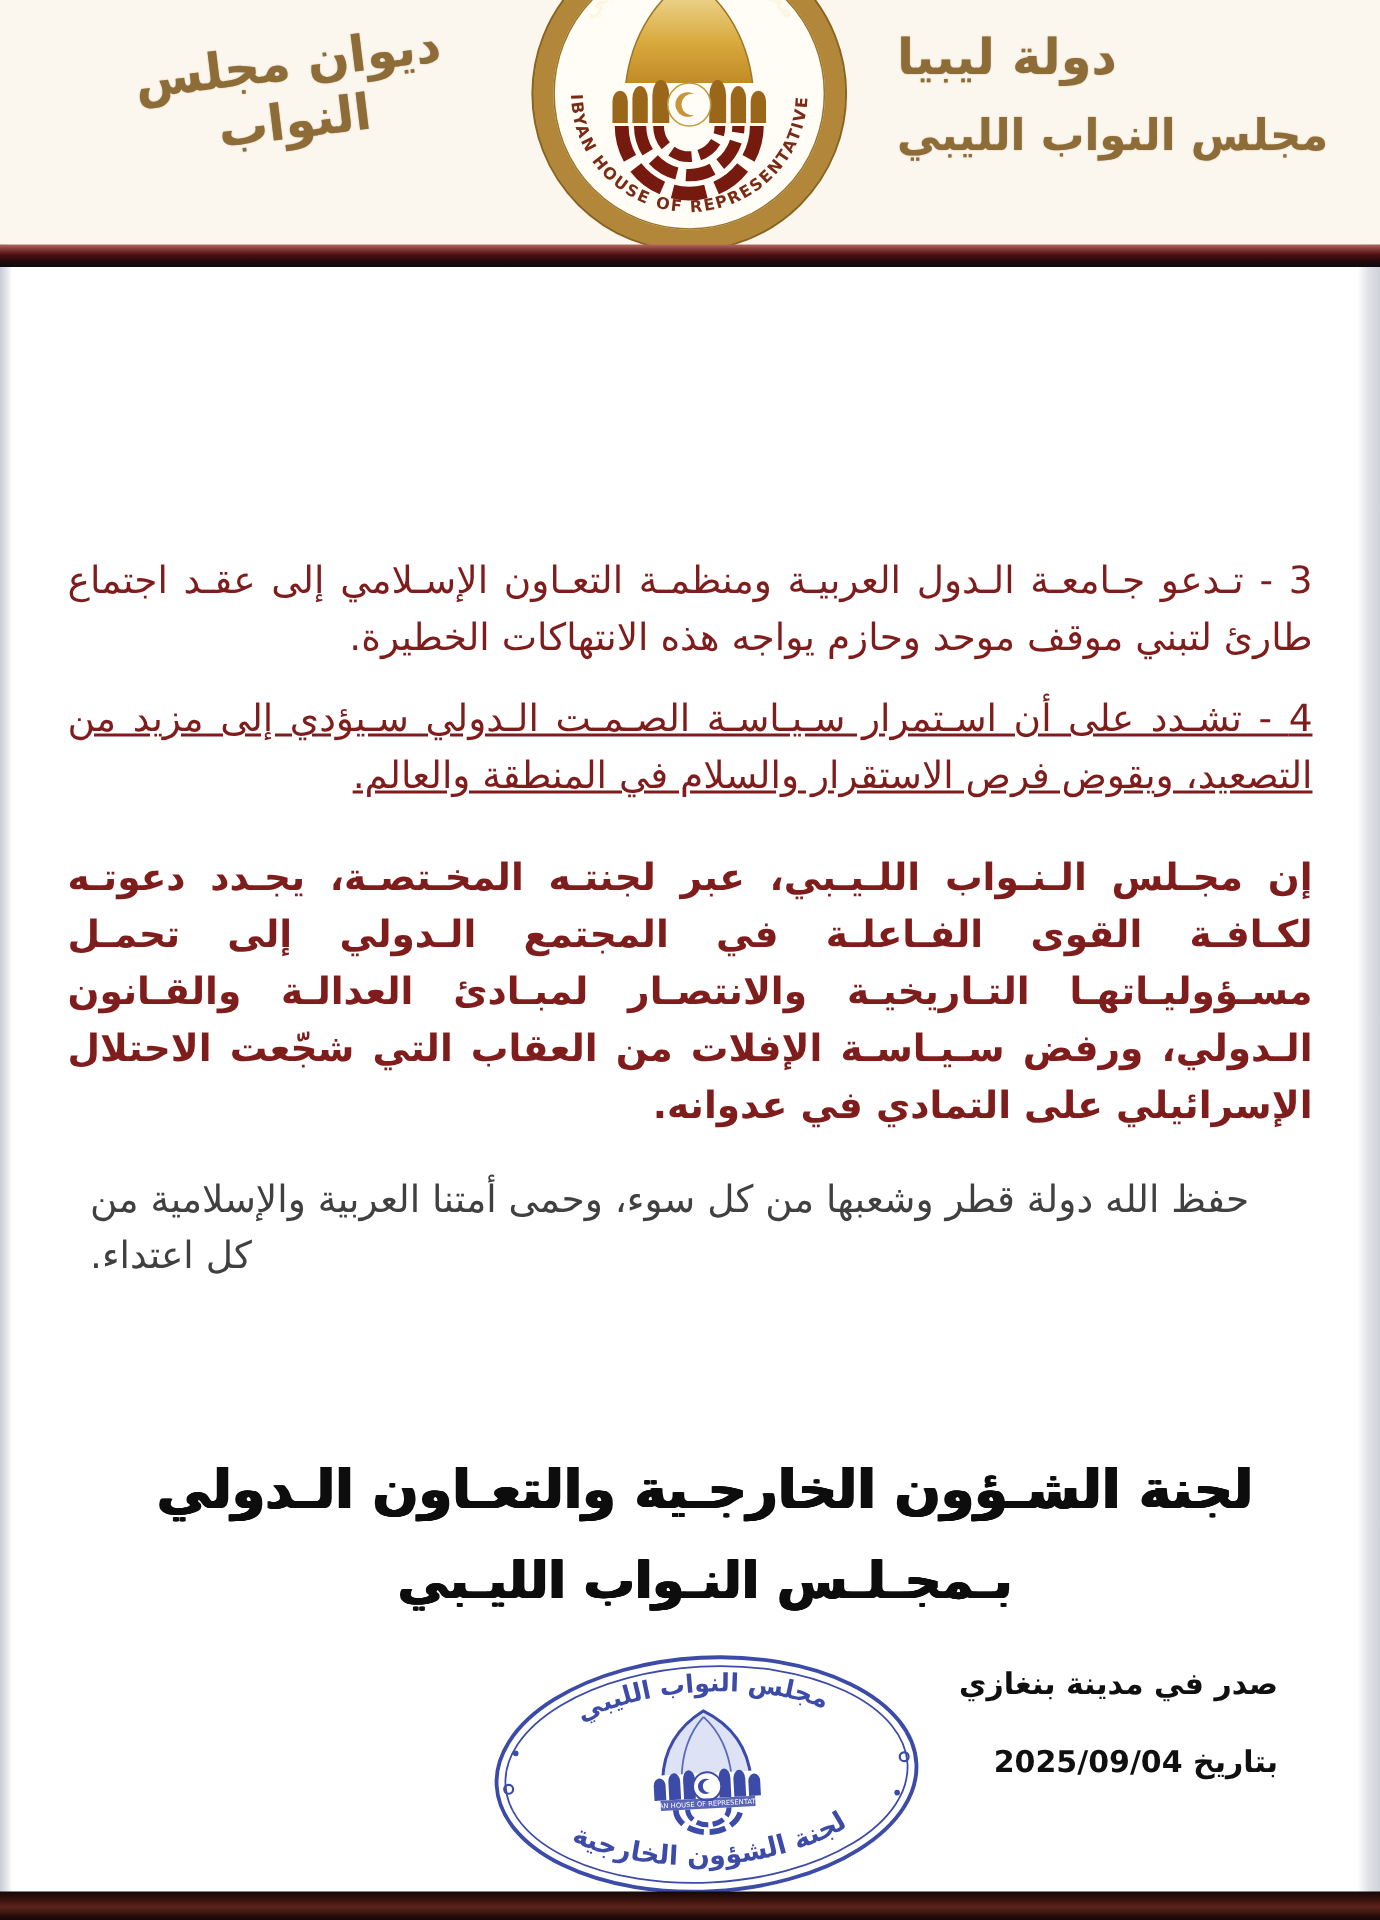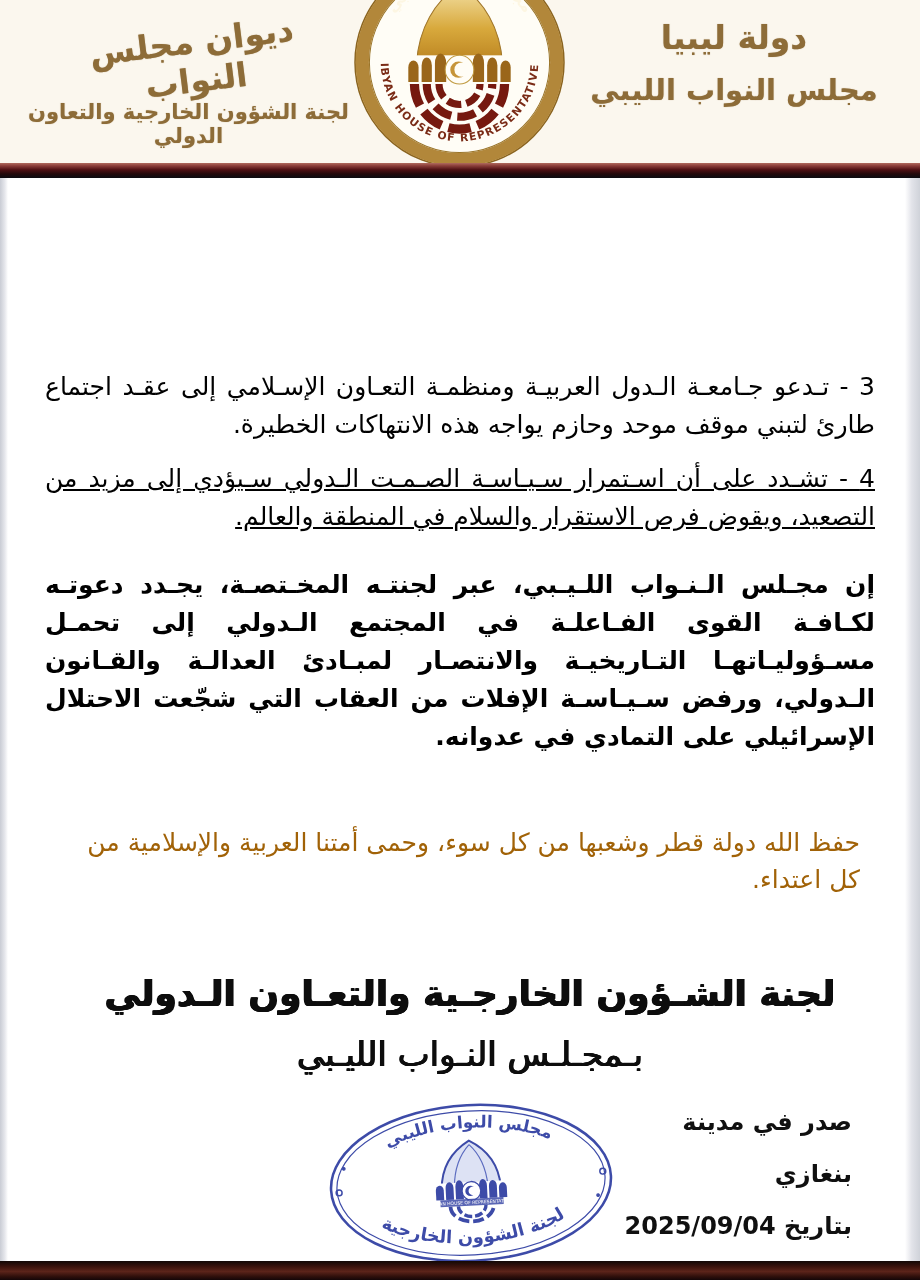--- a/index.html
+++ b/index.html
@@ -12,64 +12,63 @@
   .edge-left{left:0;width:8px;background:linear-gradient(90deg,#c9ccd4,#e6e7ec 60%,#ffffff);}
   .edge-right{right:0;width:15px;background:linear-gradient(270deg,#cfd2d9,#e2e3e9 55%,#ffffff);}
 
   
   .header{position:absolute;left:0;top:0;width:920px;height:163px;background:#fbf7ee;z-index:2;}
   .cal{color:#8d6c38;font-weight:bold;text-shadow:0 0 1px rgba(141,108,56,.55);}
   .head-left{position:absolute;left:4px;top:0;width:370px;height:163px;}
   .cal-diag{position:absolute;left:40px;top:22px;width:300px;text-align:center;
     font-size:33px;transform:rotate(-7deg);letter-spacing:1px;}
   .cal-sub{position:absolute;left:2px;top:100px;width:365px;text-align:center;font-size:21px;}
-  .head-right{position:absolute;right:36px;top:0;width:300px;height:143px;text-align:center;}
+  .head-right{position:absolute;right:22px;top:0;width:300px;height:143px;}
   .cal-state{margin-top:18px;font-size:33px;}
   .cal-council{margin-top:16px;font-size:29px;}
   .seal{position:absolute;left:352px;top:-45px;width:215px;height:215px;}
 
   .divider-bar{position:absolute;left:0;top:163px;width:920px;height:15px;z-index:3;
     background:linear-gradient(180deg,#b06a5e 0%,#8c3f3a 18%,#4e1013 45%,#24090b 72%,#0b0b10 100%);}
 
   
   .para{position:absolute;left:45px;right:45px;direction:rtl;text-align:justify;
-    font-size:25px;line-height:38px;color:#000000;margin:0;}
+    font-size:25px;line-height:38px;color:#7f1d1d;margin:0;}
   .p3{top:368px;}
   .p4{top:460px;text-decoration:underline;}
   .closing{top:566px;font-weight:bold;}
-  .prayer{position:absolute;left:60px;right:60px;top:824px;direction:rtl;text-align:right;
-    font-size:25px;line-height:37px;color:#a16207;margin:0;}
+  .prayer{position:absolute;left:60px;right:60px;top:781px;direction:rtl;text-align:left;
+    font-size:25px;line-height:37px;color:#404040;margin:0;}
 
   
   .sig-title{position:absolute;left:0;right:0;top:973px;text-align:center;direction:rtl;color:#0d0d0d;margin-left:20px;}
   .sig-line1{font-size:36px;font-weight:bold;
     text-shadow:.7px 0 0 #0d0d0d,-.7px 0 0 #0d0d0d,0 .4px 0 #0d0d0d;}
-  .sig-line2{margin-top:20px;font-size:34px;font-weight:normal;
+  .sig-line2{margin-top:20px;font-size:34px;font-weight:bold;
     text-shadow:.7px 0 0 #0d0d0d,-.7px 0 0 #0d0d0d,0 .4px 0 #0d0d0d;}
 
   .stamp{position:absolute;left:323px;top:1099px;width:296px;height:168px;z-index:2;}
 
   .issued{position:absolute;right:68px;top:1096px;width:240px;direction:rtl;text-align:right;
-    font-size:24px;font-weight:bold;color:#101010;line-height:52px;}
+    font-size:20px;font-weight:bold;color:#101010;line-height:52px;}
 
   .footer-bar{position:absolute;left:0;top:1261px;width:920px;height:19px;z-index:3;
     background:linear-gradient(180deg,#120806 0%,#3c130d 30%,#5c241a 55%,#2e0f0b 82%,#140608 100%);}
 </style>
 </head>
 <body>
 
 <div class="page">
 
   <div class="edge edge-left"></div>
   <div class="edge edge-right"></div>
 
   <header class="header">
     <div class="head-left">
       <div class="cal cal-diag">ديوان مجلس النواب</div>
-      <div class="cal cal-sub">لجنة الشؤون الخارجية والتعاون الدولي</div>
     </div>
 
     <svg class="seal" viewBox="0 0 210 210">
       <defs>
         <linearGradient id="domeGold" x1="0" y1="0" x2="0" y2="1">
           <stop offset="0" stop-color="#f4e2a8"></stop>
           <stop offset="0.55" stop-color="#d8a93c"></stop>
           <stop offset="1" stop-color="#ba8220"></stop>
         </linearGradient>
         <path id="sealTopArc" d="M 25,105 A 80,80 0 0 1 185,105"></path>

